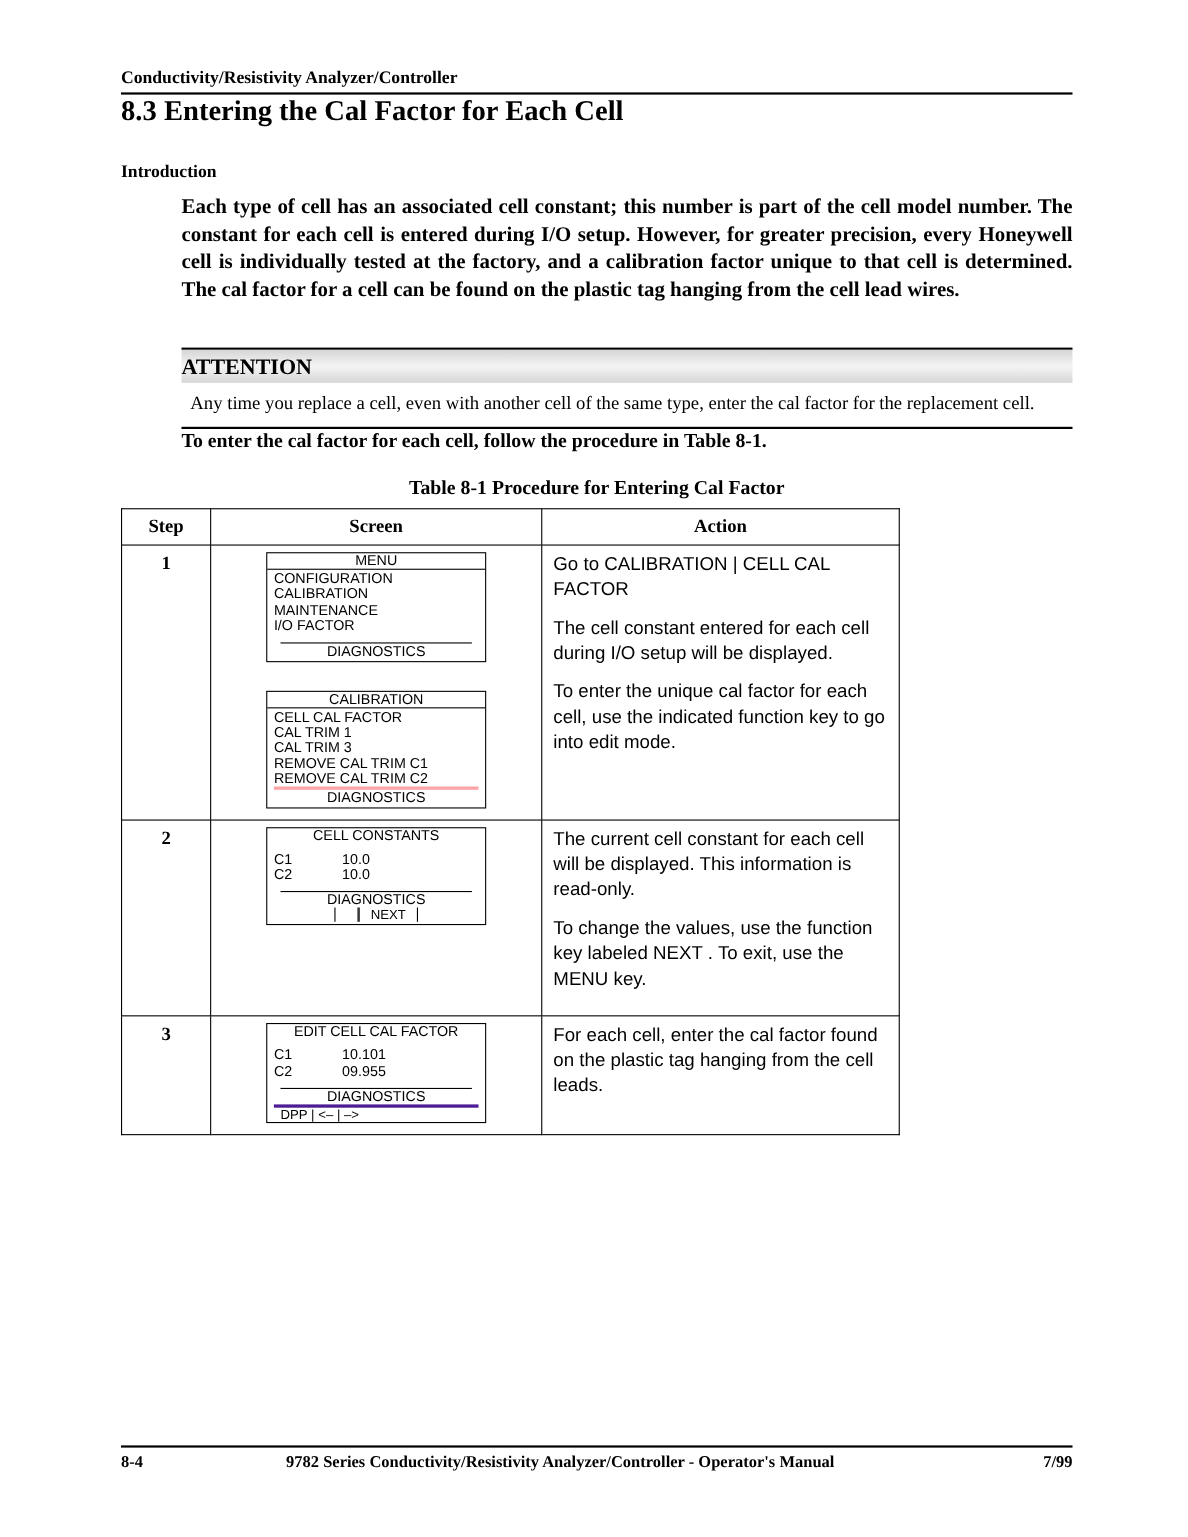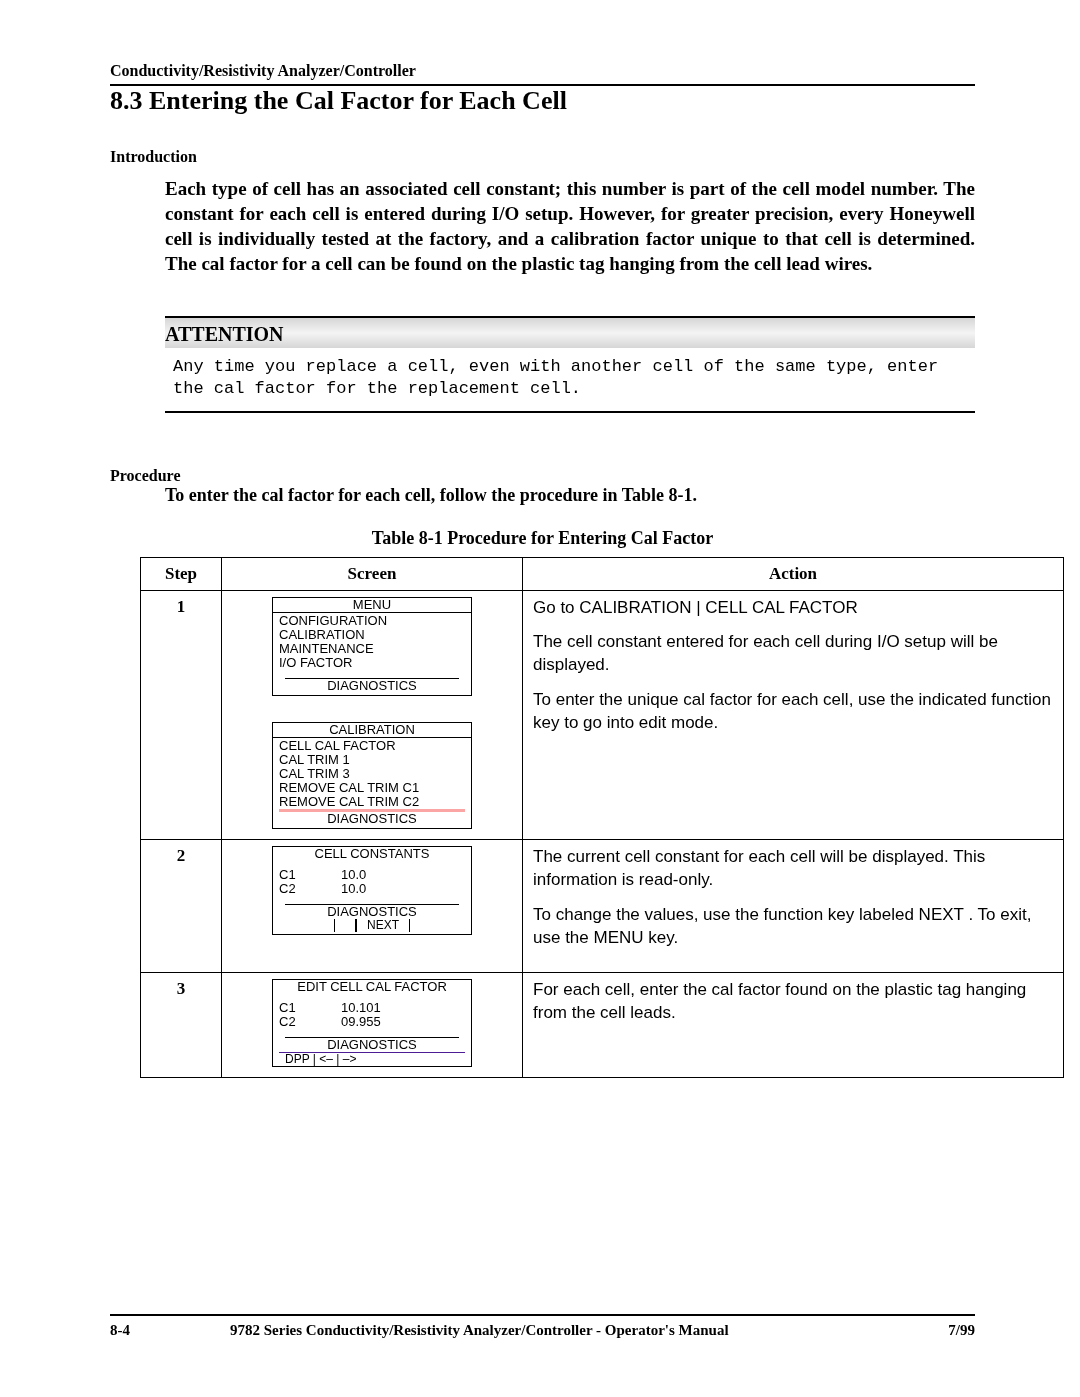--- a/index.html
+++ b/index.html
@@ -43,21 +43,21 @@
     margin-top: 40px;
   }
   .attention-rule-top { border-top: 2px solid #000; }
   .attention-label {
     font-size: 20px;
     font-weight: bold;
     padding: 5px 0 2px 0;
     background: linear-gradient(#d6d6d6,#f4f4f4,#d6d6d6);
   }
   .attention-text {
-    font-family: Liberation Mono, monospace;
+    font-family: Liberation Serif, serif;
     font-size: 17px;
     margin-top: 8px;
     line-height: 1.3;
     padding-left: 8px;
   }
   .attention-rule-bot { border-bottom: 2px solid #000; margin-top: 10px; }
   .procedure-heading {
     font-size: 16px;
     font-weight: bold;
     margin-top: 54px;
@@ -69,23 +69,22 @@
     margin-top: 0;
   }
   .table-caption {
     font-size: 18px;
     font-weight: bold;
     text-align: center;
     margin-top: 22px;
   }
   table.proc {
     border-collapse: collapse;
-    margin-left: 30px;
     margin-top: 8px;
-    width: 924px;
+    width: 708px;
   }
   table.proc th, table.proc td {
     border: 1.5px solid #000;
     vertical-align: top;
     padding: 6px 10px 10px 10px;
   }
   table.proc th {
     font-weight: bold;
     text-align: center;
     font-size: 17px;
@@ -119,20 +118,21 @@
   .lcd .kv .v { padding-left: 24px; }
 
   .footer {
     position: absolute;
     left: 110px; right: 105px; bottom: 58px;
     border-top: 2px solid #000;
     padding-top: 6px;
     display: flex;
     font-size: 15px;
     font-weight: bold;
+    gap: 30px;
   }
   .footer .pg { width: 120px; }
   .footer .title { flex: 1; text-align: left; }
   .footer .date { width: 100px; text-align: right; }
 </style>
 </head>
 <body>
 
 <div class="page">
   <div class="header">Conductivity/Resistivity Analyzer/Controller</div>
@@ -142,21 +142,20 @@
   <div class="intro-heading">Introduction</div>
   <div class="intro-body">Each type of cell has an associated cell constant; this number is part of the cell model number. The constant for each cell is entered during I/O setup.   However, for greater precision, every Honeywell cell is individually tested at the factory, and a calibration factor unique to that cell is determined.  The cal factor for a cell can be found on the plastic tag hanging from the cell lead wires.</div>
 
   <div class="attention-block">
     <div class="attention-rule-top"></div>
     <div class="attention-label">ATTENTION</div>
     <div class="attention-text">Any time you replace a cell, even with another cell of the same type, enter the cal factor for the replacement cell.</div>
     <div class="attention-rule-bot"></div>
   </div>
 
-  <div class="procedure-heading">Procedure</div>
   <div class="procedure-intro">To enter the cal factor for each cell, follow the procedure in Table 8-1.</div>
   <div class="table-caption">Table 8-1  Procedure for Entering Cal Factor</div>
 
   <table class="proc">
     <tbody>
         <tr>
       <th>Step</th>
       <th>Screen</th>
       <th>Action</th>
     </tr>
@@ -252,21 +251,21 @@
                   <span class="k">C1</span>
                   <span class="v">10.101</span>
                 </div>
             <div class="kv">
                   <span class="k">C2</span>
                   <span class="v">09.955</span>
                 </div>
             <div style="height:8px"></div>
             <div class="diag">DIAGNOSTICS</div>
           </div>
-          <div class="diag-full" style="text-align:left;padding-left:6px;border-top:1px solid #4c1d95;font-family:Arial;font-size:12px">DPP   | &lt;– | –&gt;</div>
+          <div class="diag-full" style="text-align:left;padding-left:6px;border-top:3px solid #4c1d95;font-family:Arial;font-size:12px">DPP   | &lt;– | –&gt;</div>
         </div>
       </td>
       <td class="col-action">
         <p>For each cell, enter the cal factor found on the plastic tag hanging from the cell leads.</p>
       </td>
     </tr>
   </tbody>
     </table>
 
   <div class="footer">

